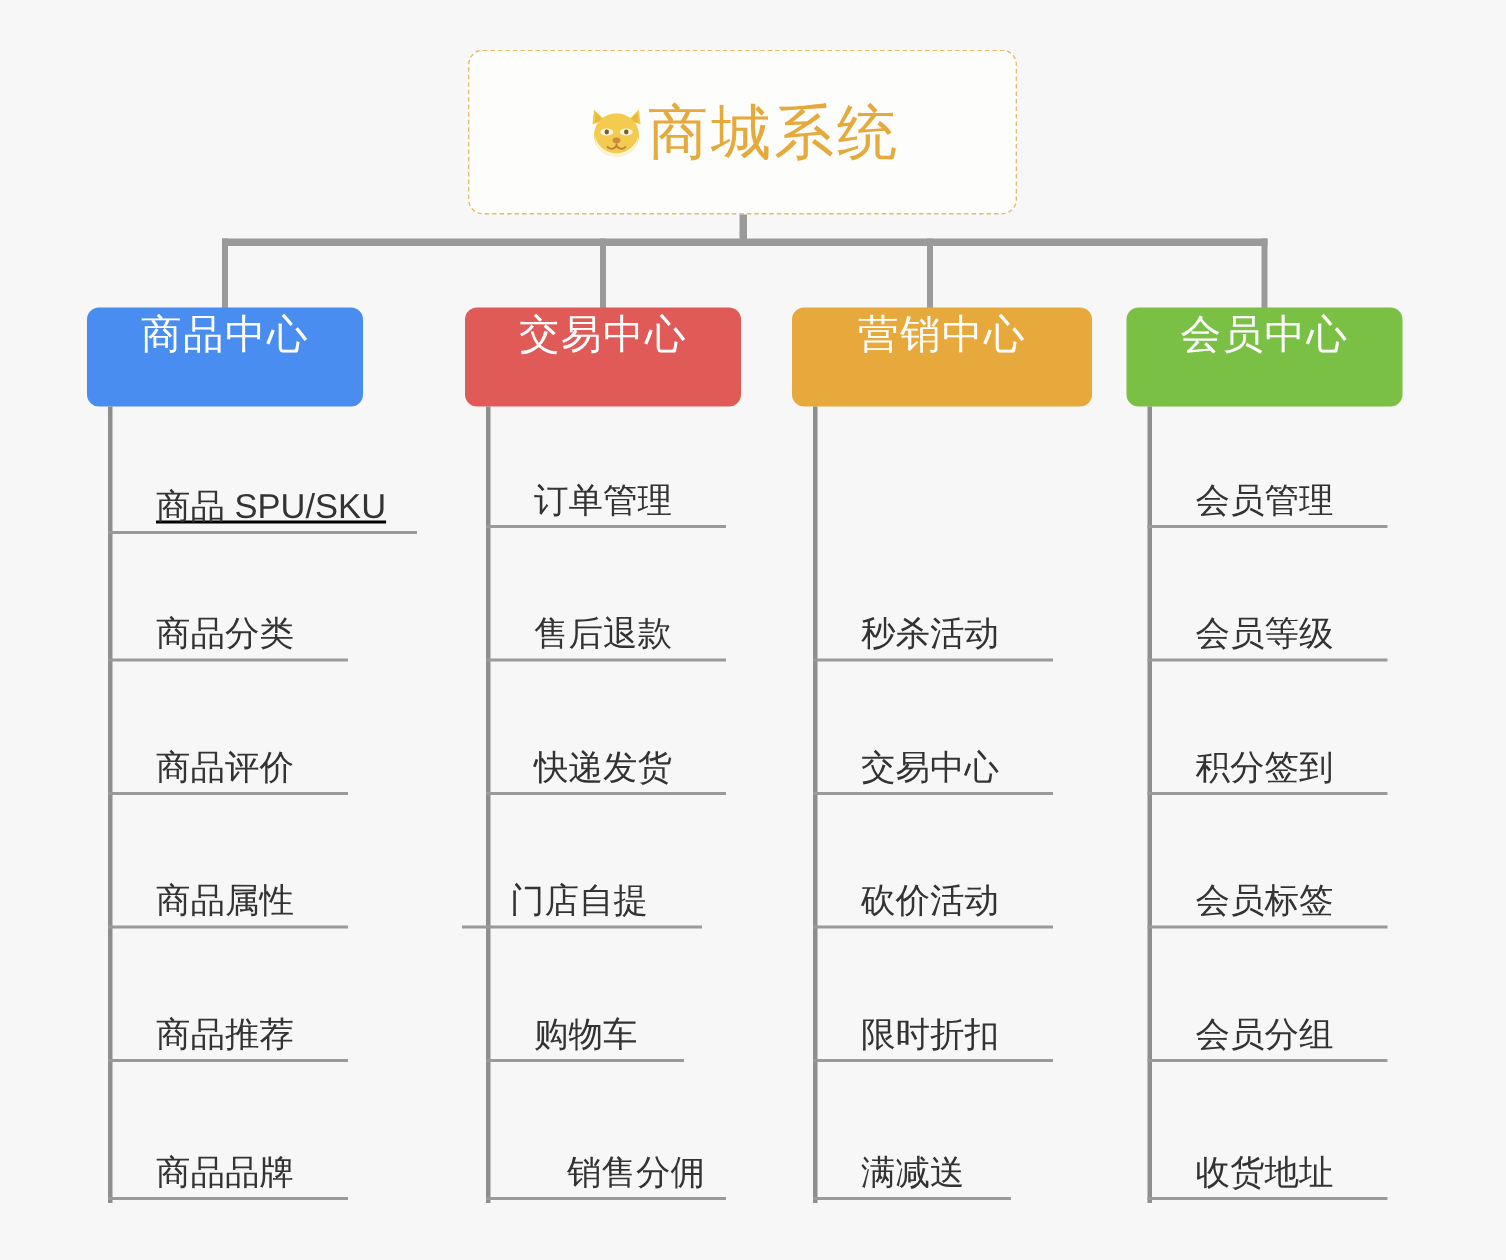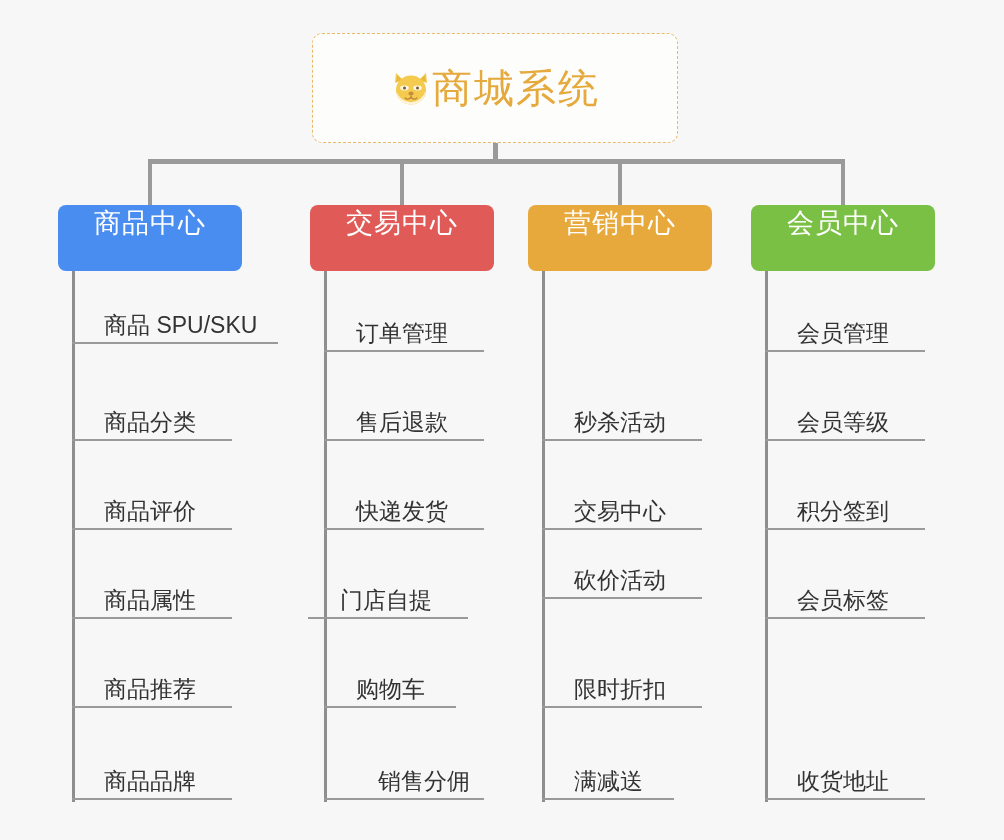--- a/index.html
+++ b/index.html
@@ -127,21 +127,21 @@
   <div class="conn conn-v" style="left:148px; top:159px; width:4px; height:48px;"></div>
   <div class="conn conn-v" style="left:400px; top:159px; width:4px; height:48px;"></div>
   <div class="conn conn-v" style="left:618px; top:159px; width:4px; height:48px;"></div>
   <div class="conn conn-v" style="left:841px; top:159px; width:4px; height:48px;"></div>
 
   <div class="cat-box" style="left: 58px; width: 184px; background: rgb(74, 141, 240);">
     <span>商品中心</span>
   </div>
   <div class="spine" style="left:72px; top:271px; height:531px;"></div>
 
-  <div class="leaf" style="left:72px; top:254px; width:206px;">
+  <div class="leaf" style="left:72px; top:266px; width:206px;text-decoration:underline;">
     <span class="leaf-label">商品 SPU/SKU</span>
   </div>
   <div class="leaf" style="left:72px; top:351px; width:160px;">
     <span class="leaf-label">商品分类</span>
   </div>
   <div class="leaf" style="left:72px; top:440px; width:160px;">
     <span class="leaf-label">商品评价</span>
   </div>
   <div class="leaf" style="left:72px; top:529px; width:160px;">
     <span class="leaf-label">商品属性</span>
@@ -170,32 +170,32 @@
   <div class="leaf" style="left:308px; top:529px; width:160px;">
     <span class="leaf-label">门店自提</span>
   </div>
   <div class="leaf" style="left:324px; top:618px; width:132px;">
     <span class="leaf-label">购物车</span>
   </div>
   <div class="leaf" style="left:324px; top:710px; width:160px;padding-left:22px;">
     <span class="leaf-label">销售分佣</span>
   </div>
 
-  <div class="cat-box" style="left: 528px; width: 184px; background: rgb(232, 169, 60); font-family: Liberation Mono, monospace;">
+  <div class="cat-box" style="left: 528px; width: 200px; background: rgb(232, 169, 60); font-family: Liberation Mono, monospace;">
     <span>营销中心</span>
   </div>
   <div class="spine" style="left:542px; top:271px; height:531px;"></div>
 
   <div class="leaf" style="left:542px; top:351px; width:160px;">
     <span class="leaf-label">秒杀活动</span>
   </div>
   <div class="leaf" style="left:542px; top:440px; width:160px;">
     <span class="leaf-label">交易中心</span>
   </div>
-  <div class="leaf" style="left:542px; top:509px; width:160px;">
+  <div class="leaf" style="left:542px; top:529px; width:160px;">
     <span class="leaf-label">砍价活动</span>
   </div>
   <div class="leaf" style="left:542px; top:618px; width:160px;">
     <span class="leaf-label">限时折扣</span>
   </div>
   <div class="leaf" style="left:542px; top:710px; width:132px;">
     <span class="leaf-label">满减送</span>
   </div>
 
   <div class="cat-box" style="left: 751px; width: 184px; background: rgb(121, 192, 68);">
@@ -208,17 +208,20 @@
   </div>
   <div class="leaf" style="left:765px; top:351px; width:160px;">
     <span class="leaf-label">会员等级</span>
   </div>
   <div class="leaf" style="left:765px; top:440px; width:160px;">
     <span class="leaf-label">积分签到</span>
   </div>
   <div class="leaf" style="left:765px; top:529px; width:160px;">
     <span class="leaf-label">会员标签</span>
   </div>
+  <div class="leaf" style="left:765px; top:618px; width:160px;">
+    <span class="leaf-label">会员分组</span>
+  </div>
   <div class="leaf" style="left:765px; top:710px; width:160px;">
     <span class="leaf-label">收货地址</span>
   </div>
 
 </div>
 
 </body></html>

